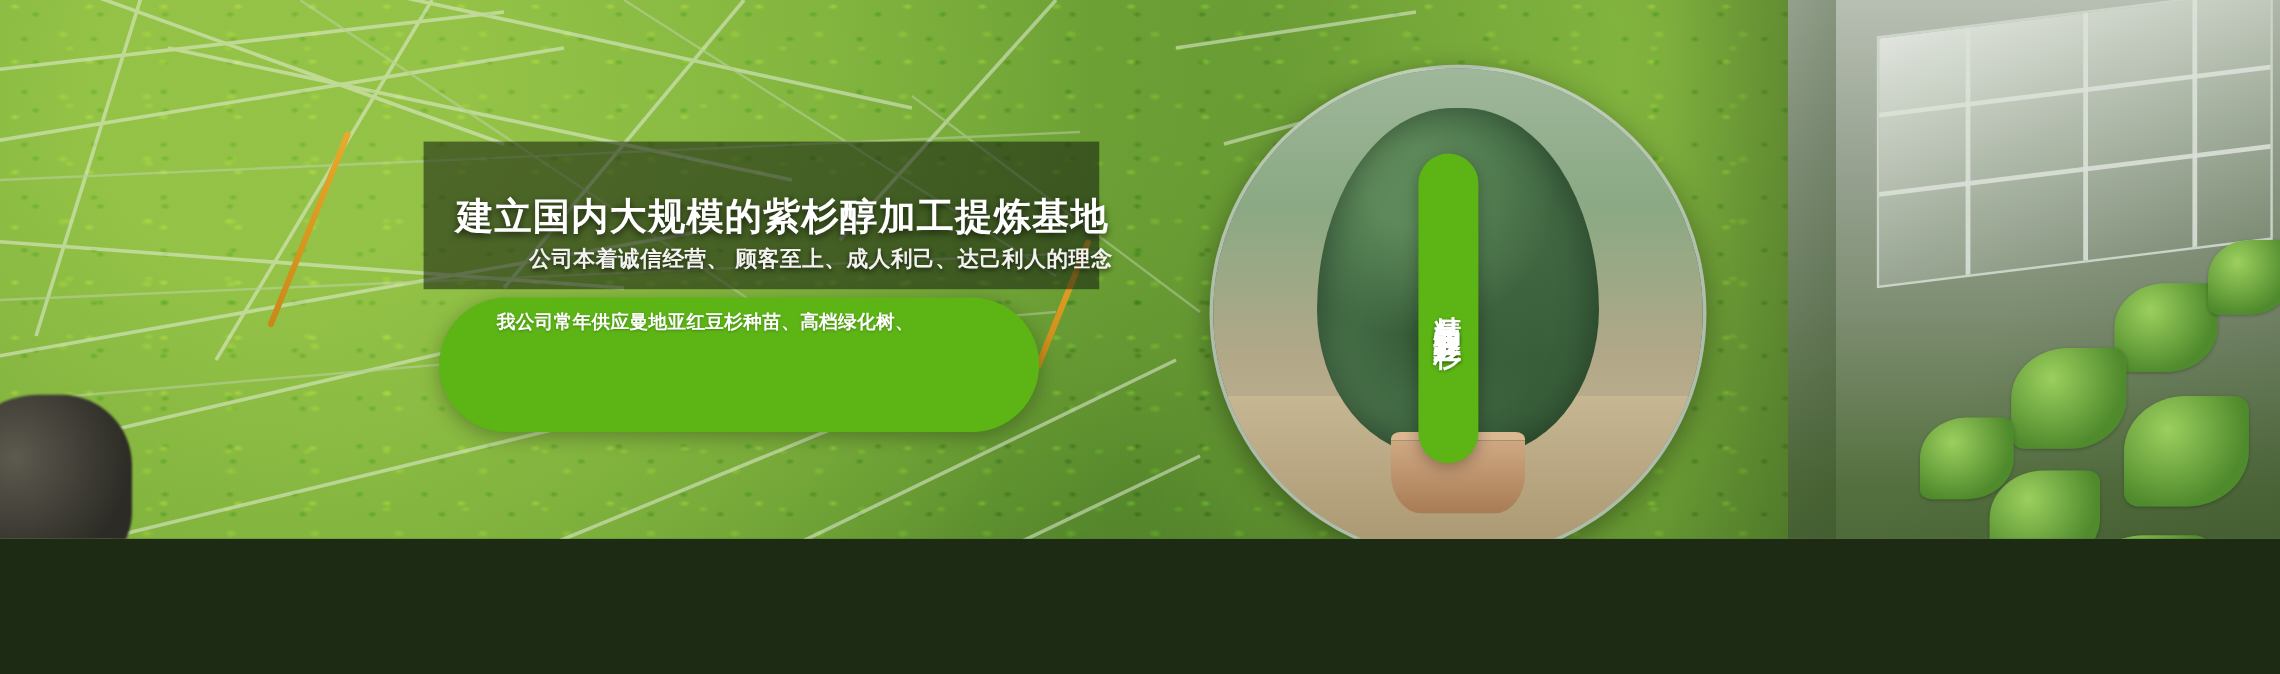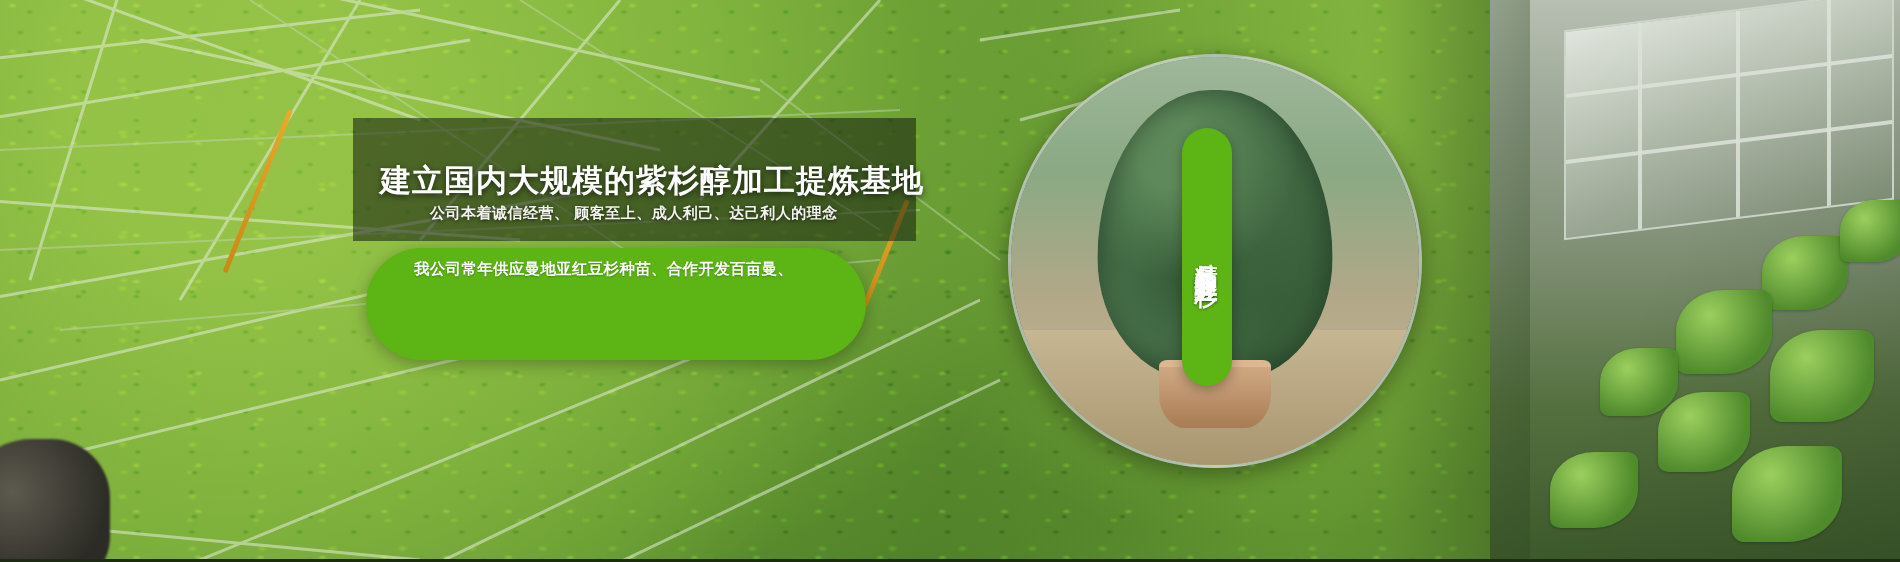--- a/index.html
+++ b/index.html
@@ -9,21 +9,21 @@
     width: 1900px;
     height: 562px;
     overflow: hidden;
     background: #1d2a14;
     font-family: "Liberation Sans", "DejaVu Sans", sans-serif;
   }
 
   .banner {
     position: relative;
     width: 1900px;
-    height: 559px;
+    height: 449px;
     overflow: hidden;
     background: #737373;
   }
 
   
   .bg {
     position: absolute;
     inset: 0;
     background:
       radial-gradient(circle at 12% 18%, rgba(150,196,72,.95) 0 9%, rgba(0,0,0,0) 40%),
@@ -95,24 +95,24 @@
     color: #ffffff;
     font-size: 31px;
     font-weight: 700;
     letter-spacing: 1px;
     line-height: 1.15;
     text-shadow: 0 2px 6px rgba(0,0,0,.65);
     white-space: nowrap;
   }
   .subheadline {
     position: absolute;
-    left: 430px;
+    left: 441px;
     top: 204px;
     color: #f2f2ee;
-    font-size: 15px;
+    font-size: 18px;
     font-weight: 700;
     letter-spacing: .5px;
     text-shadow: 0 1px 4px rgba(0,0,0,.7);
     white-space: nowrap;
   }
 
   
   .desc-card {
     position: absolute;
     left: 366px;
@@ -291,21 +291,21 @@
   <div class="gold-stroke gold-right"></div>
 
   <div class="headline-panel"></div>
 
   <div class="headline">建立国内大规模的紫杉醇加工提炼基地</div>
 
   <div class="subheadline">公司本着诚信经营、 顾客至上、成人利己、达己利人的理念</div>
 
   <div class="desc-card"></div>
   <div class="desc-text">
-    <p>我公司常年供应曼地亚红豆杉种苗、合作开发百亩曼、</p>
+    <p>我公司常年供应曼地亚红豆杉种苗、高档绿化树、</p>
   </div>
 
   <div class="right-strip">
     <div class="greenhouse">
       <div class="gh-bar" style="left:0;top:30%;width:100%;height:4px;"></div>
       <div class="gh-bar" style="left:0;top:62%;width:100%;height:4px;"></div>
       <div class="gh-bar" style="left:22%;top:0;width:4px;height:100%;"></div>
       <div class="gh-bar" style="left:52%;top:0;width:4px;height:100%;"></div>
       <div class="gh-bar" style="left:80%;top:0;width:4px;height:100%;"></div>
     </div>

